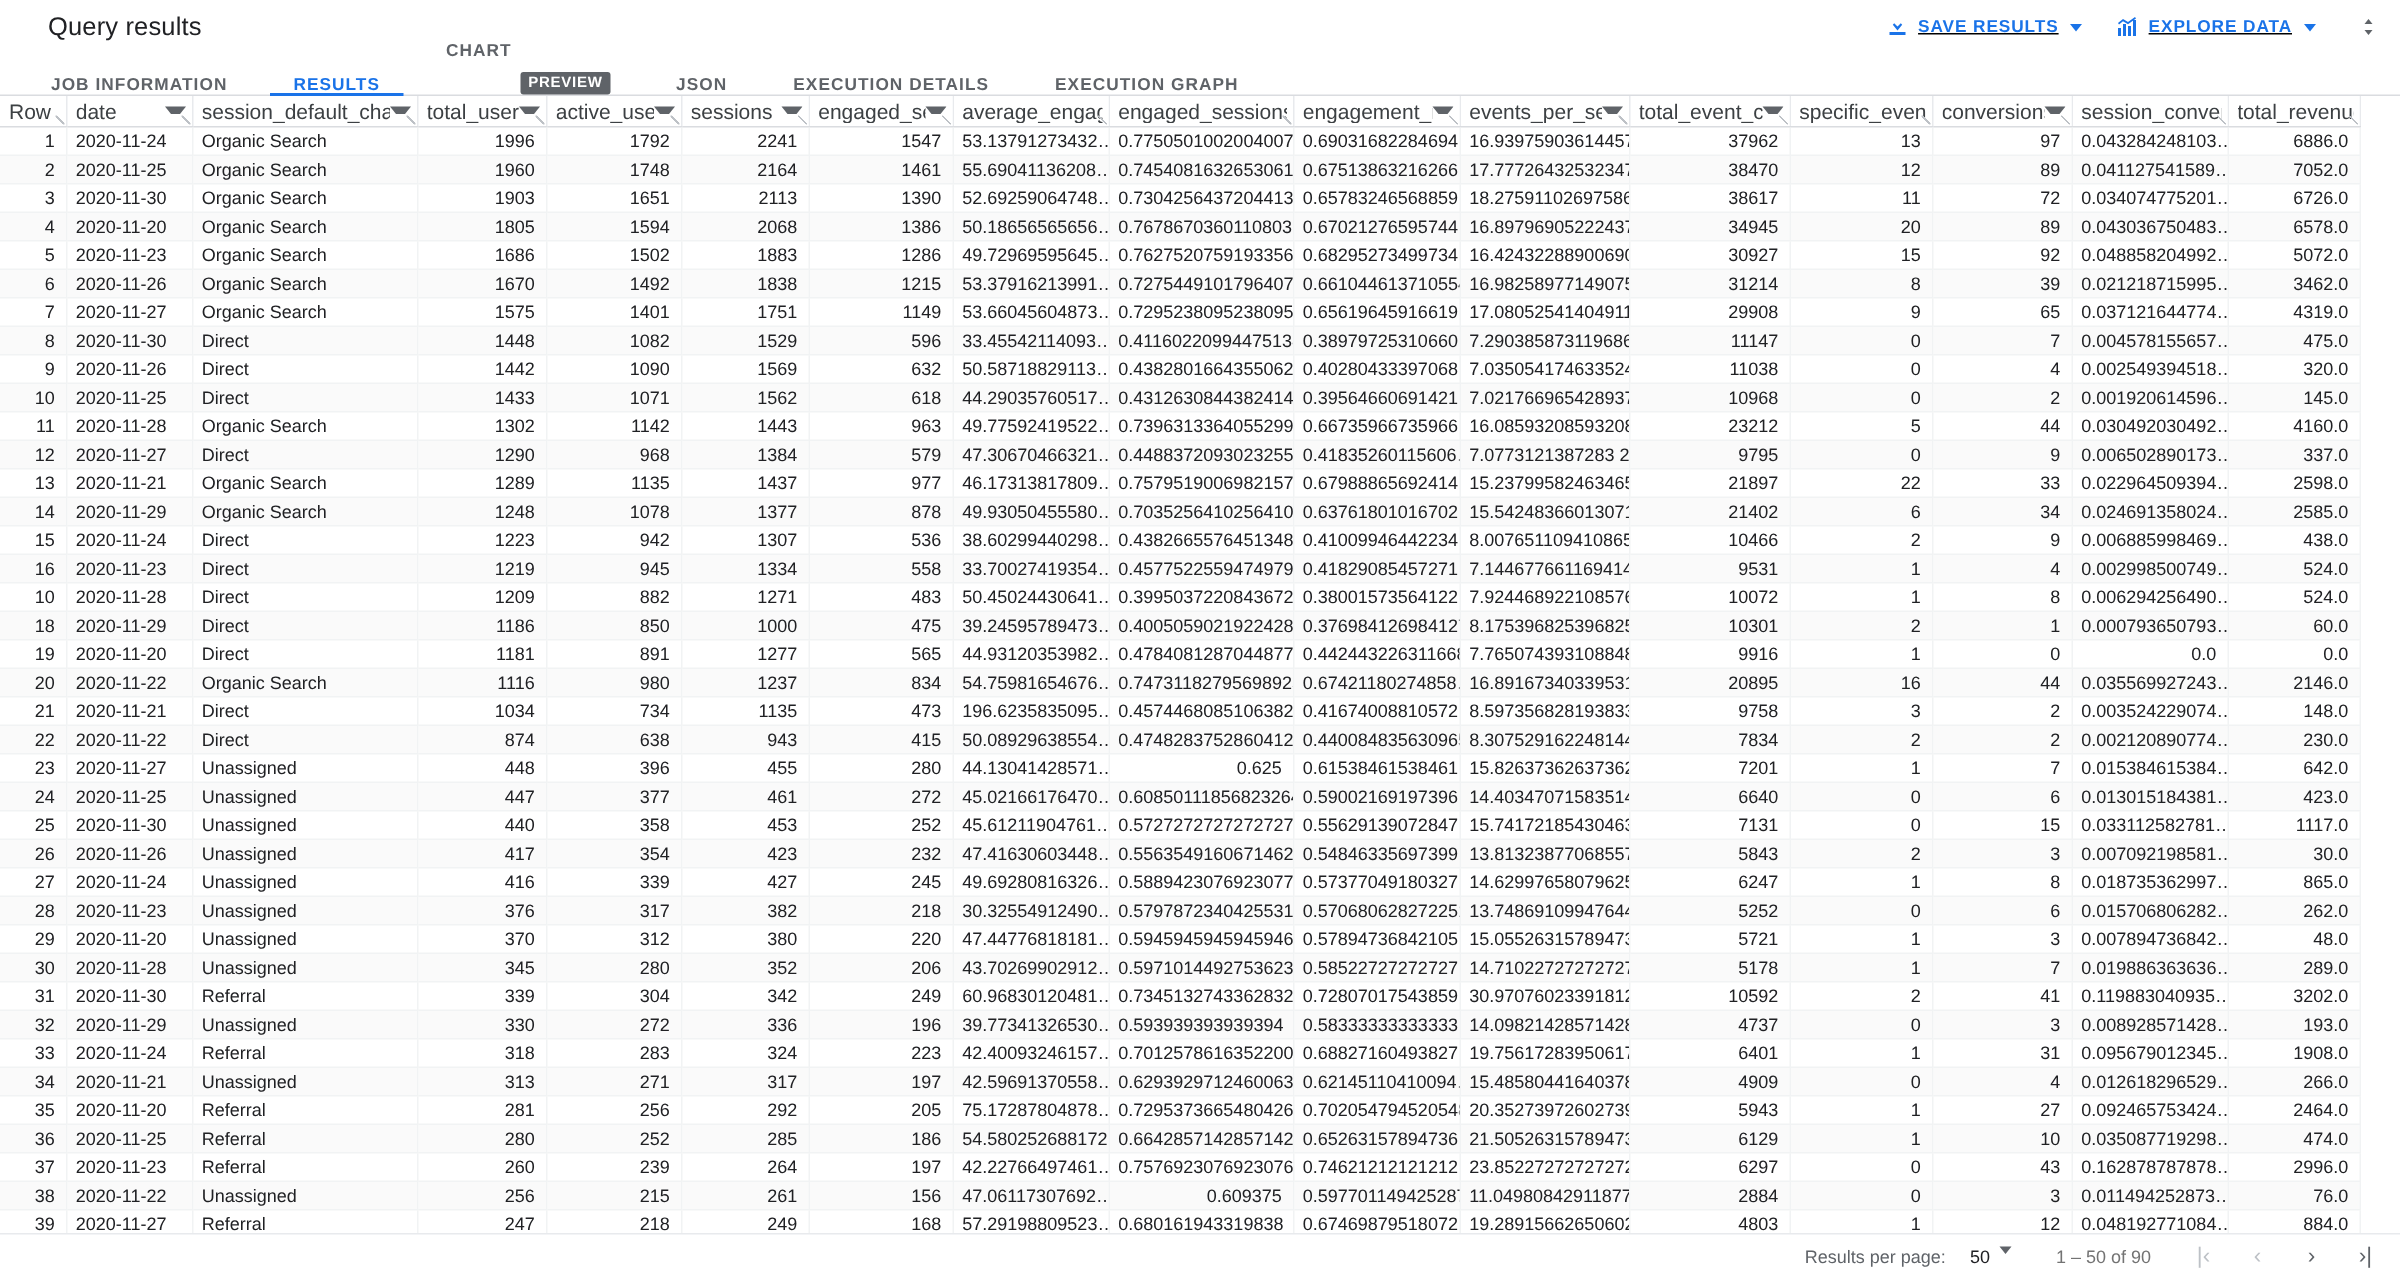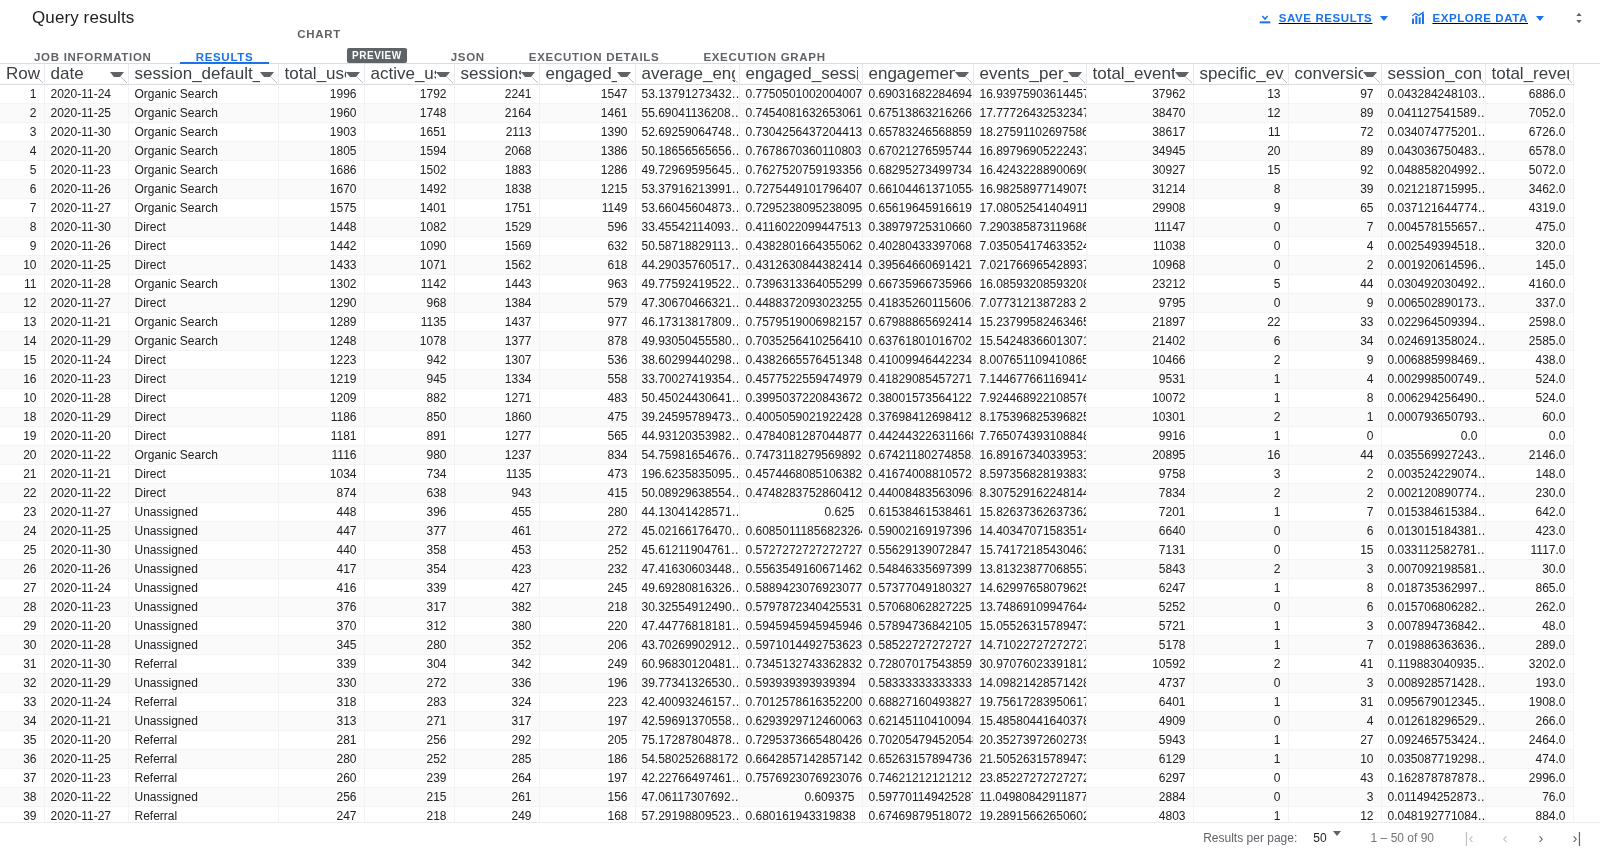--- a/index.html
+++ b/index.html
@@ -118,21 +118,21 @@
     table-layout: fixed;
     font-size: 12px;
     color: #202124;
     width: 1570px;
   }
   table.results th {
     position: sticky; top: 0;
     background: #fff;
     height: 20px;
     font-weight: 400;
-    font-size: 17px;
+    font-size: 14px;
     color: #3c4043;
     text-align: left;
     border-bottom: 1px solid #dadce0;
     border-right: 1px solid #e8eaed;
     padding: 0 4px 0 6px;
     vertical-align: middle;
     overflow: hidden;
     white-space: nowrap;
     position: relative;
   }
@@ -734,21 +734,21 @@
           <td class="num">8</td>
           <td class="num">0.006294256490…</td>
           <td class="num">524.0</td>
         </tr>
         <tr class="alt">
           <td class="rownum">18</td>
           <td class="txt">2020-11-29</td>
           <td class="txt">Direct</td>
           <td class="num">1186</td>
           <td class="num">850</td>
-          <td class="num">1860</td>
+          <td class="num">1000</td>
           <td class="num">475</td>
           <td class="num">39.24595789473…</td>
           <td class="num">0.40050590219224286</td>
           <td class="num">0.376984126984127</td>
           <td class="num">8.1753968253968257</td>
           <td class="num">10301</td>
           <td class="num">2</td>
           <td class="num">1</td>
           <td class="num">0.000793650793…</td>
           <td class="num">60.0</td>

